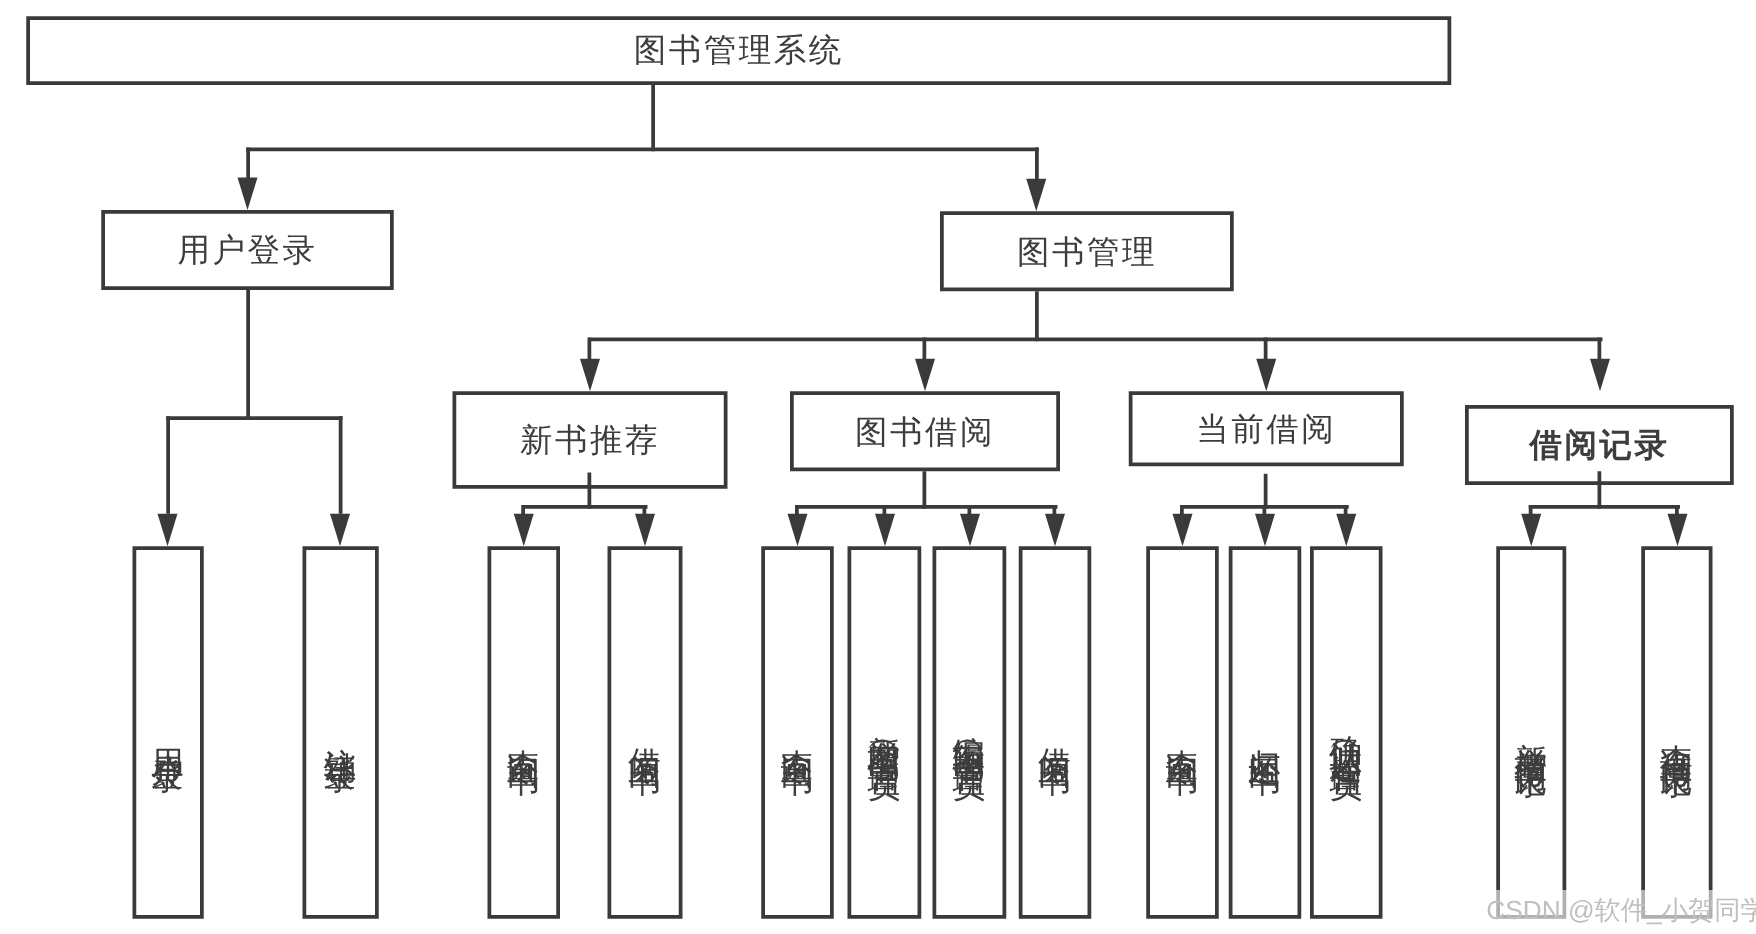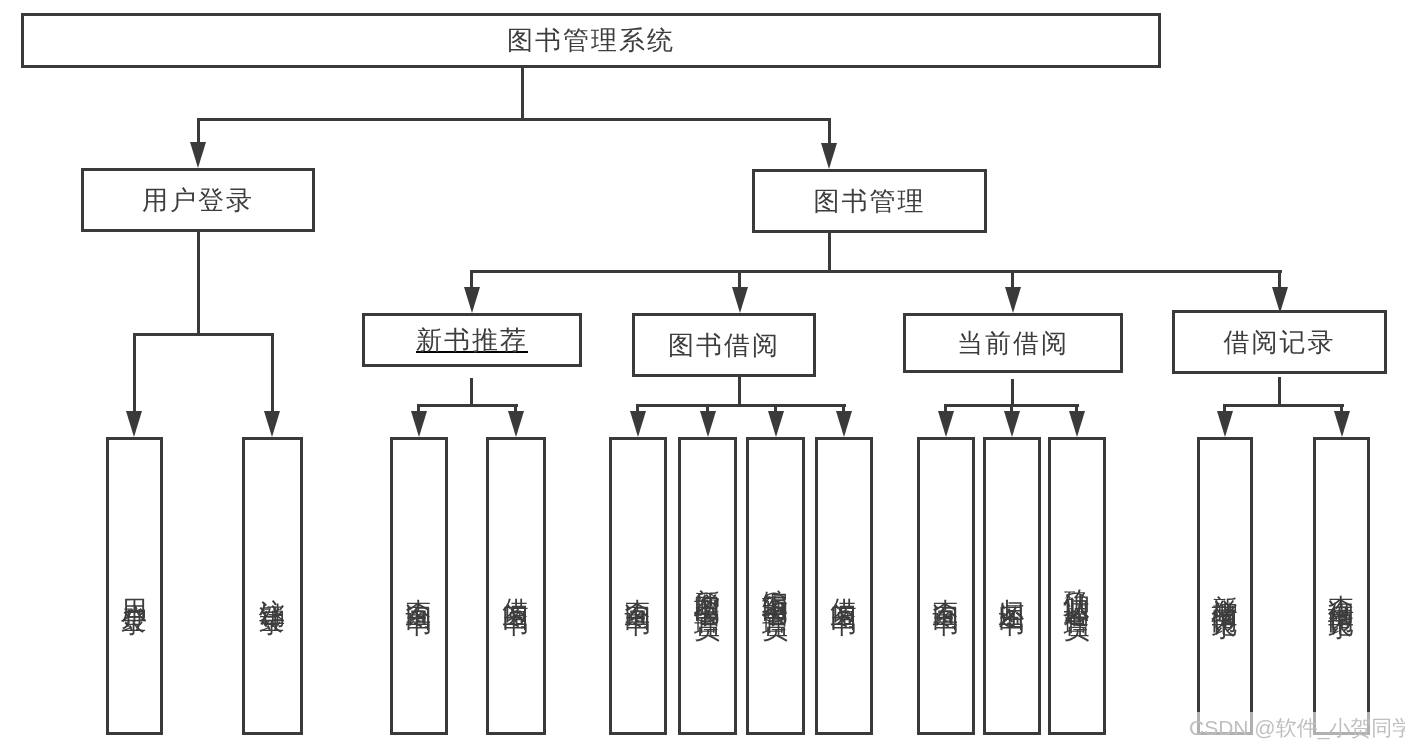--- a/index.html
+++ b/index.html
@@ -96,30 +96,30 @@
     <div class="vline" style="left:470px;top:270px;height:19px;"></div>
     <div class="arrowhead" style="left:464px;top:287px;"></div>
     <div class="vline" style="left:738px;top:270px;height:19px;"></div>
     <div class="arrowhead" style="left:732px;top:287px;"></div>
     <div class="vline" style="left:1011px;top:270px;height:19px;"></div>
     <div class="arrowhead" style="left:1005px;top:287px;"></div>
     <div class="vline" style="left:1278px;top:270px;height:19px;"></div>
     <div class="arrowhead" style="left:1272px;top:287px;"></div>
   </div>
 
-  <div class="box hbox" style="left:362px;top:313px;width:220px;height:54px;text-decoration:underline;">
+  <div class="box hbox" style="left:362px;top:313px;width:220px;height:78px;">
     <span>新书推荐</span>
   </div>
-  <div class="box hbox" style="left:632px;top:313px;width:184px;height:64px;">
+  <div class="box hbox" style="left:632px;top:313px;width:216px;height:64px;">
     <span>图书借阅</span>
   </div>
   <div class="box hbox" style="left:903px;top:313px;width:220px;height:60px;">
     <span>当前借阅</span>
   </div>
-  <div class="box hbox" style="left:1172px;top:310px;width:215px;height:64px;">
+  <div class="box hbox" style="left:1172px;top:324px;width:215px;height:64px;font-weight:bold;">
     <span>借阅记录</span>
   </div>
 
   <div>
     <div class="vline" style="left:470px;top:378px;height:29px;"></div>
     <div class="hline" style="left:418px;top:404px;width:100px;"></div>
     <div class="vline" style="left:417px;top:404px;height:9px;"></div>
     <div class="arrowhead" style="left:411px;top:411px;"></div>
     <div class="vline" style="left:514px;top:404px;height:9px;"></div>
     <div class="arrowhead" style="left:508px;top:411px;"></div>

